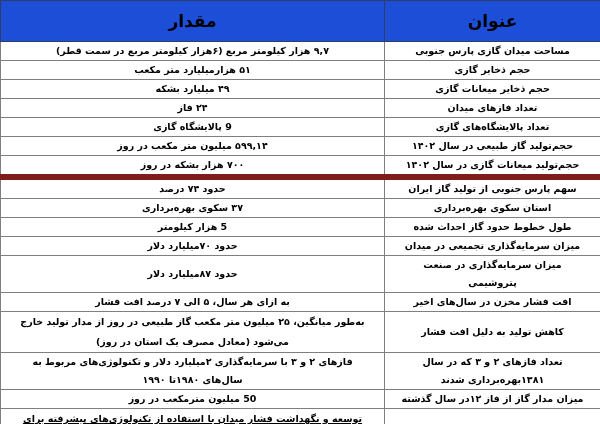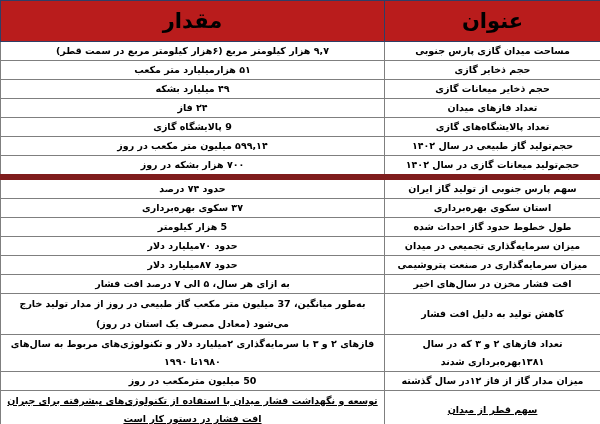--- a/index.html
+++ b/index.html
@@ -1,21 +1,21 @@
 <!DOCTYPE html>
 <html><head>
 <meta charset="utf-8">
 <style>
   html, body { margin:0; padding:0; background:#fff; }
   body { width:600px; height:424px; overflow:hidden; font-family:"DejaVu Sans", sans-serif; }
   table { border-collapse:collapse; width:600px; table-layout:fixed; direction:rtl; }
   col.c-title { width:216px; }
   col.c-value { width:384px; }
-  th { background:#b91c1c; color:#000; font-weight:bold; font-size:21px; height:38px; border:1px solid #2f3e66; text-align:center; }
-  td { border:1px solid #7f7f7f; text-align:center; font-weight:bold; font-size:9.5px; line-height:18px; height:18px; padding:0 0; color:#000; white-space:normal; }
+  th { background:#1d4ed8; color:#000; font-weight:bold; font-size:17px; height:38px; border:1px solid #2f3e66; text-align:center; }
+  td { border:1px solid #7f7f7f; text-align:center; font-weight:bold; font-size:9.5px; line-height:18px; height:18px; padding:0 16px; color:#000; white-space:normal; }
   tr.thick td { border-bottom:6px solid #7f1d1d; }
   tr.tall1 td { height:40px; }
   tr.tall2 td { height:38px;text-decoration:underline; }
   td.value.multi { line-height:20px; }
 </style>
 </head>
 <body>
 
 <table>
   <colgroup>
@@ -76,21 +76,21 @@
     <tr>
         <td>میزان سرمایه‌گذاری در صنعت پتروشیمی</td>
         <td>حدود ۸۷میلیارد دلار</td>
       </tr>
     <tr>
         <td>افت فشار مخزن در سال‌های اخیر</td>
         <td>به ازای هر سال، ۵ الی ۷ درصد افت فشار</td>
       </tr>
     <tr class="tall1">
         <td>کاهش تولید به دلیل افت فشار</td>
-        <td class="value multi">به‌طور میانگین، 37 میلیون متر مکعب گاز طبیعی در روز از مدار تولید خارج می‌شود (معادل مصرف یک استان در روز)</td>
+        <td class="value multi">به‌طور میانگین، ۲۵ میلیون متر مکعب گاز طبیعی در روز از مدار تولید خارج می‌شود (معادل مصرف یک استان در روز)</td>
       </tr>
     <tr>
         <td>تعداد فازهای ۲ و ۳ که در سال ۱۳۸۱بهره‌برداری شدند</td>
         <td>فازهای ۲ و ۳ با سرمایه‌گذاری ۲میلیارد دلار و تکنولوژی‌های مربوط به سال‌های ۱۹۸۰تا ۱۹۹۰</td>
       </tr>
     <tr>
         <td>میزان مدار گاز از فاز ۱۲در سال گذشته</td>
         <td>50 میلیون مترمکعب در روز</td>
       </tr>
     <tr class="tall2">

